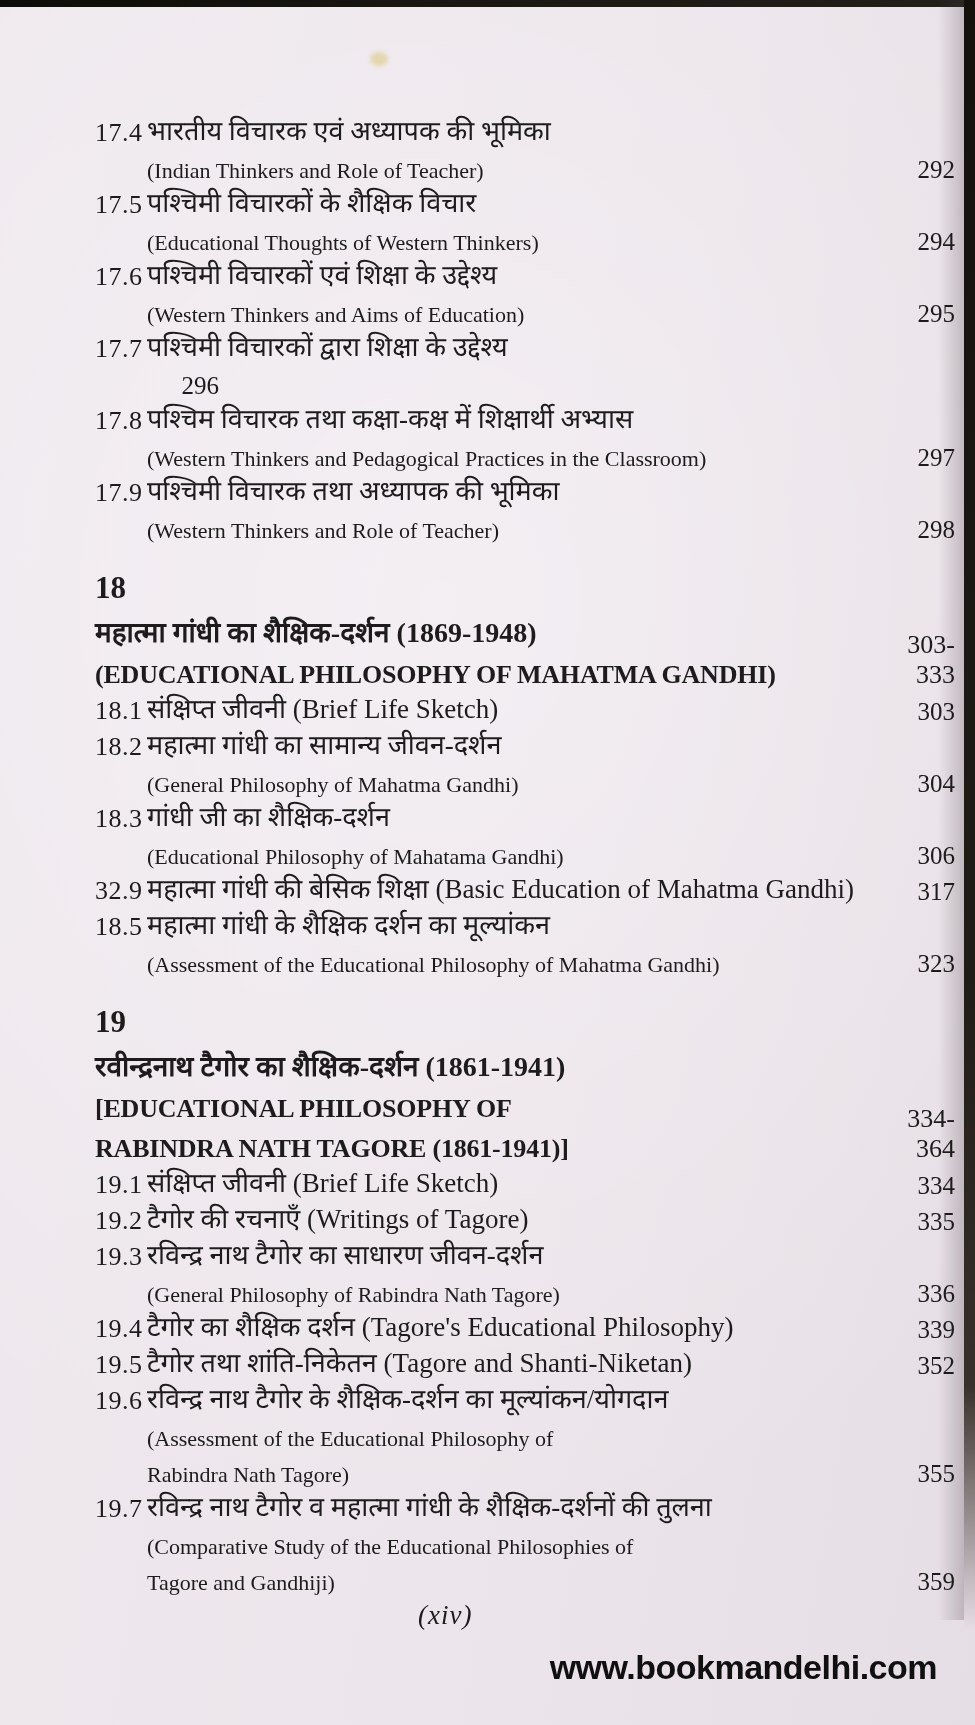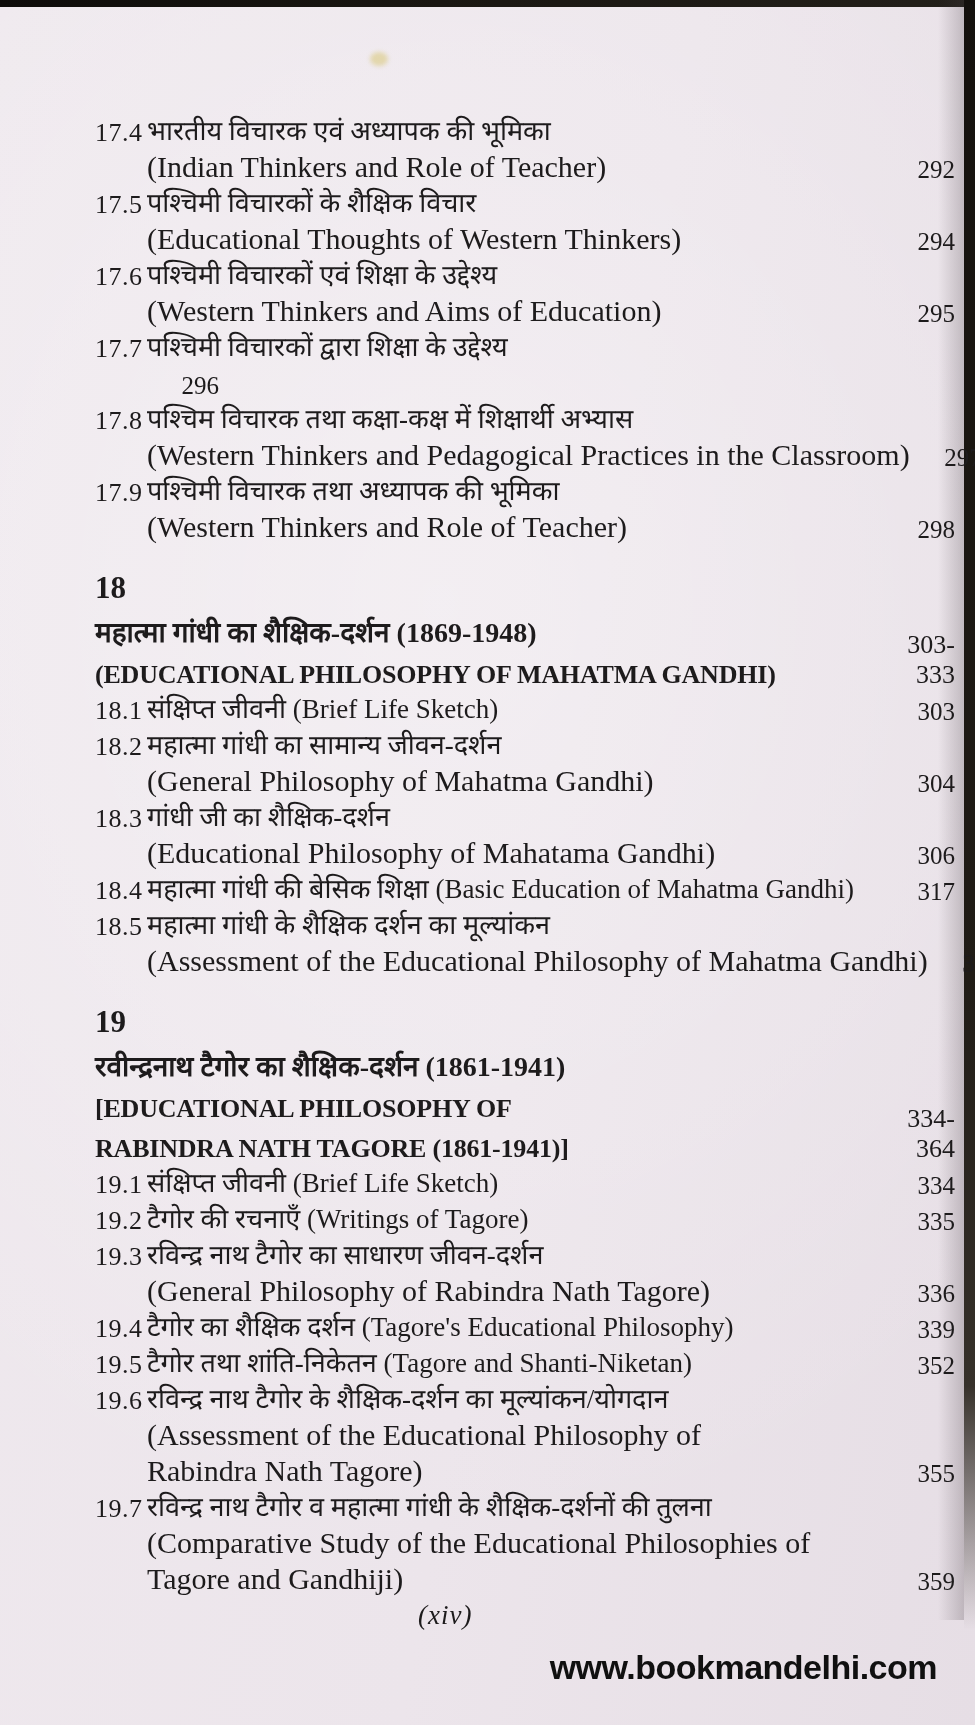--- a/index.html
+++ b/index.html
@@ -35,21 +35,21 @@
   }
   .row .text {
     flex:1 1 auto; white-space:nowrap; overflow:visible;
     font-size:25px;
   }
   .row .pg {
     flex:0 0 72px; text-align:right; font-size:25px;
   }
   
   .item-hi .text { font-size:27px; font-family:"Liberation Serif","DejaVu Sans",serif; }
-  .sub-en  .text { font-size:30px; }
+  .sub-en  .text { font-size:22px; }
   .ch-num {
     height:46px; margin-top:16px;
   }
   .ch-num .text { font-size:31px; font-weight:bold; }
   .ch-title-hi { height:44px; }
   .ch-title-hi .text { font-size:28px; font-weight:bold; font-family:"Liberation Serif","DejaVu Sans",serif; }
   .ch-title-en { height:40px; }
   .ch-title-en .text { font-size:26px; font-weight:bold; letter-spacing:-0.2px; }
   .ch-title-en .pg { font-size:26px; }
   .footer-label {
@@ -190,21 +190,21 @@
     <span class="pg"></span>
   </div>
 
   <div class="row sub-en">
     <span class="num"></span>
     <span class="text">(Educational Philosophy of Mahatama Gandhi)</span>
     <span class="pg">306</span>
   </div>
 
   <div class="row item-hi">
-    <span class="num">18.4</span>
+    <span class="num">32.9</span>
     <span class="text">महात्मा गांधी की बेसिक शिक्षा (Basic Education of Mahatma Gandhi)</span>
     <span class="pg">317</span>
   </div>
 
   <div class="row item-hi">
     <span class="num">18.5</span>
     <span class="text">महात्मा गांधी के शैक्षिक दर्शन का मूल्यांकन</span>
     <span class="pg"></span>
   </div>
 

